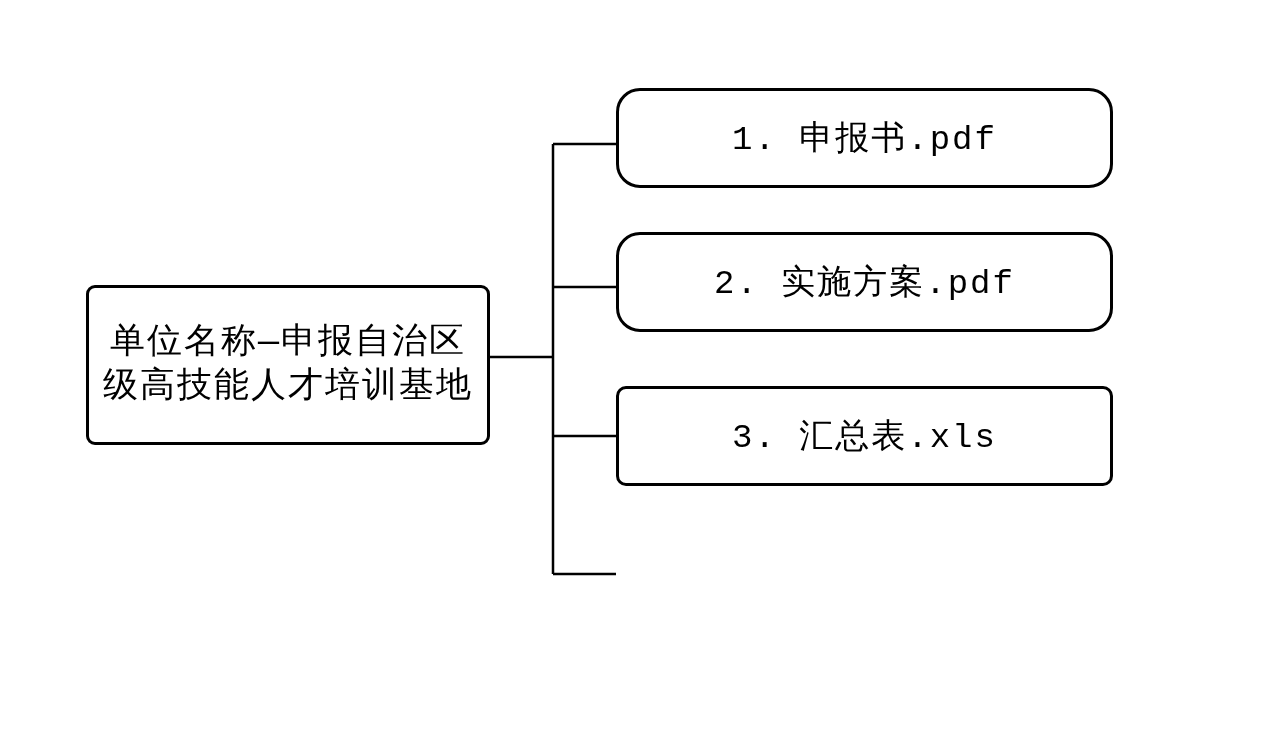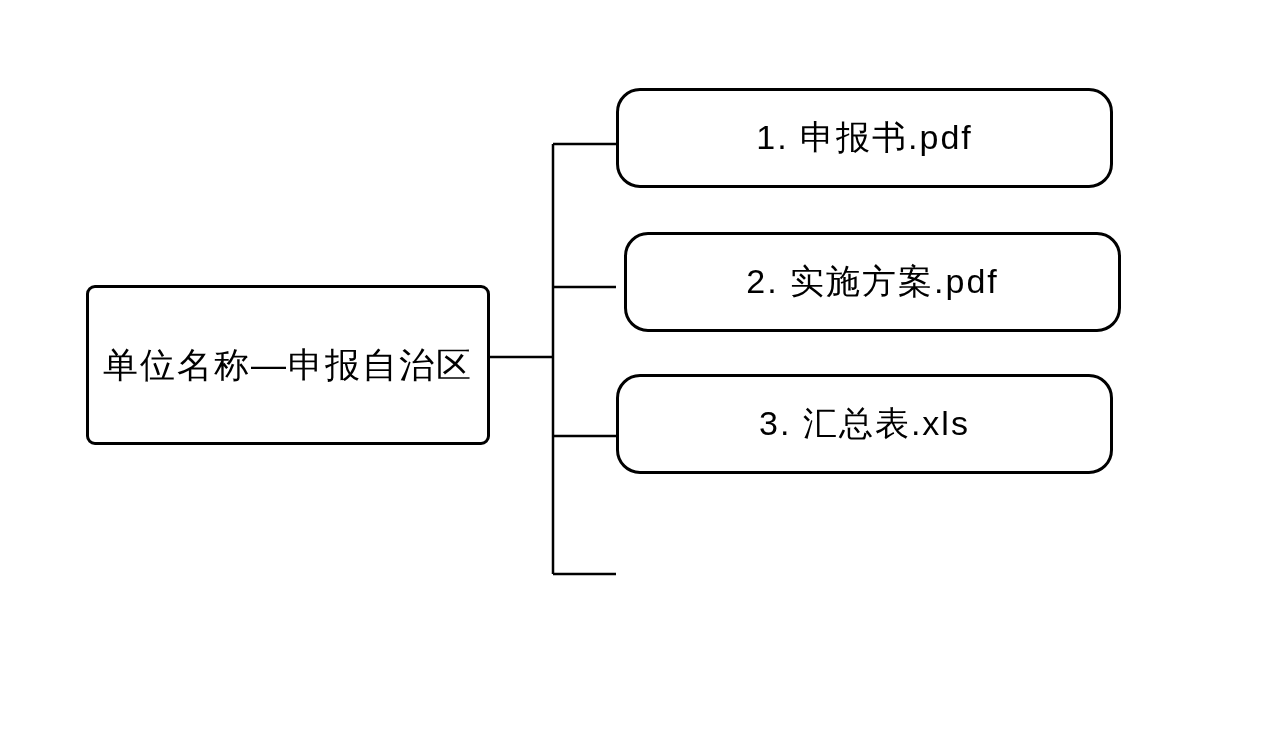--- a/index.html
+++ b/index.html
@@ -31,20 +31,21 @@
   .node {
     position: absolute;
     box-sizing: border-box;
     border: 3px solid #000000;
     background: #ffffff;
     display: flex;
     flex-direction: column;
     align-items: center;
     justify-content: center;
     text-align: center;
+    font-family: Liberation Mono, monospace;
   }
   .node-root {
     left: 86px;
     top: 285px;
     width: 404px;
     height: 160px;
     border-radius: 9px;
     font-size: 35px;
     line-height: 44px;
     letter-spacing: 2px;
@@ -53,40 +54,41 @@
   .node-child {
     left: 616px;
     width: 497px;
     height: 100px;
     border-radius: 24px;
     font-size: 34px;
     letter-spacing: 2px;
     white-space: nowrap;
   }
   .node-child-1 { top: 88px; }
-  .node-child-2 { top: 232px; margin-left: 8px; }
-  .node-child-3 { top: 374px; }
+  .node-child-2 { top: 232px; }
+  .node-child-3 { top: 386px; border-radius: 10px; }
   .node-child-4 { top: 525px; }
 </style>
 </head>
 <body>
 
 <div class="canvas">
 
   <svg class="connectors" viewBox="0 0 1284 733" xmlns="http://www.w3.org/2000/svg">
     <path d="M 490 357 H 553"></path>
     <path d="M 553 144 V 574"></path>
     <path d="M 553 144 H 616"></path>
     <path d="M 553 287 H 616"></path>
     <path d="M 553 436 H 616"></path>
     <path d="M 553 574 H 616"></path>
   </svg>
 
   <div class="node node-root">
     <div>单位名称—申报自治区</div>
+    <div>级高技能人才培训基地</div>
   </div>
 
   <div class="node node-child node-child-1">
     <div>1. 申报书.pdf</div>
   </div>
 
   <div class="node node-child node-child-2">
     <div>2. 实施方案.pdf</div>
   </div>
 

